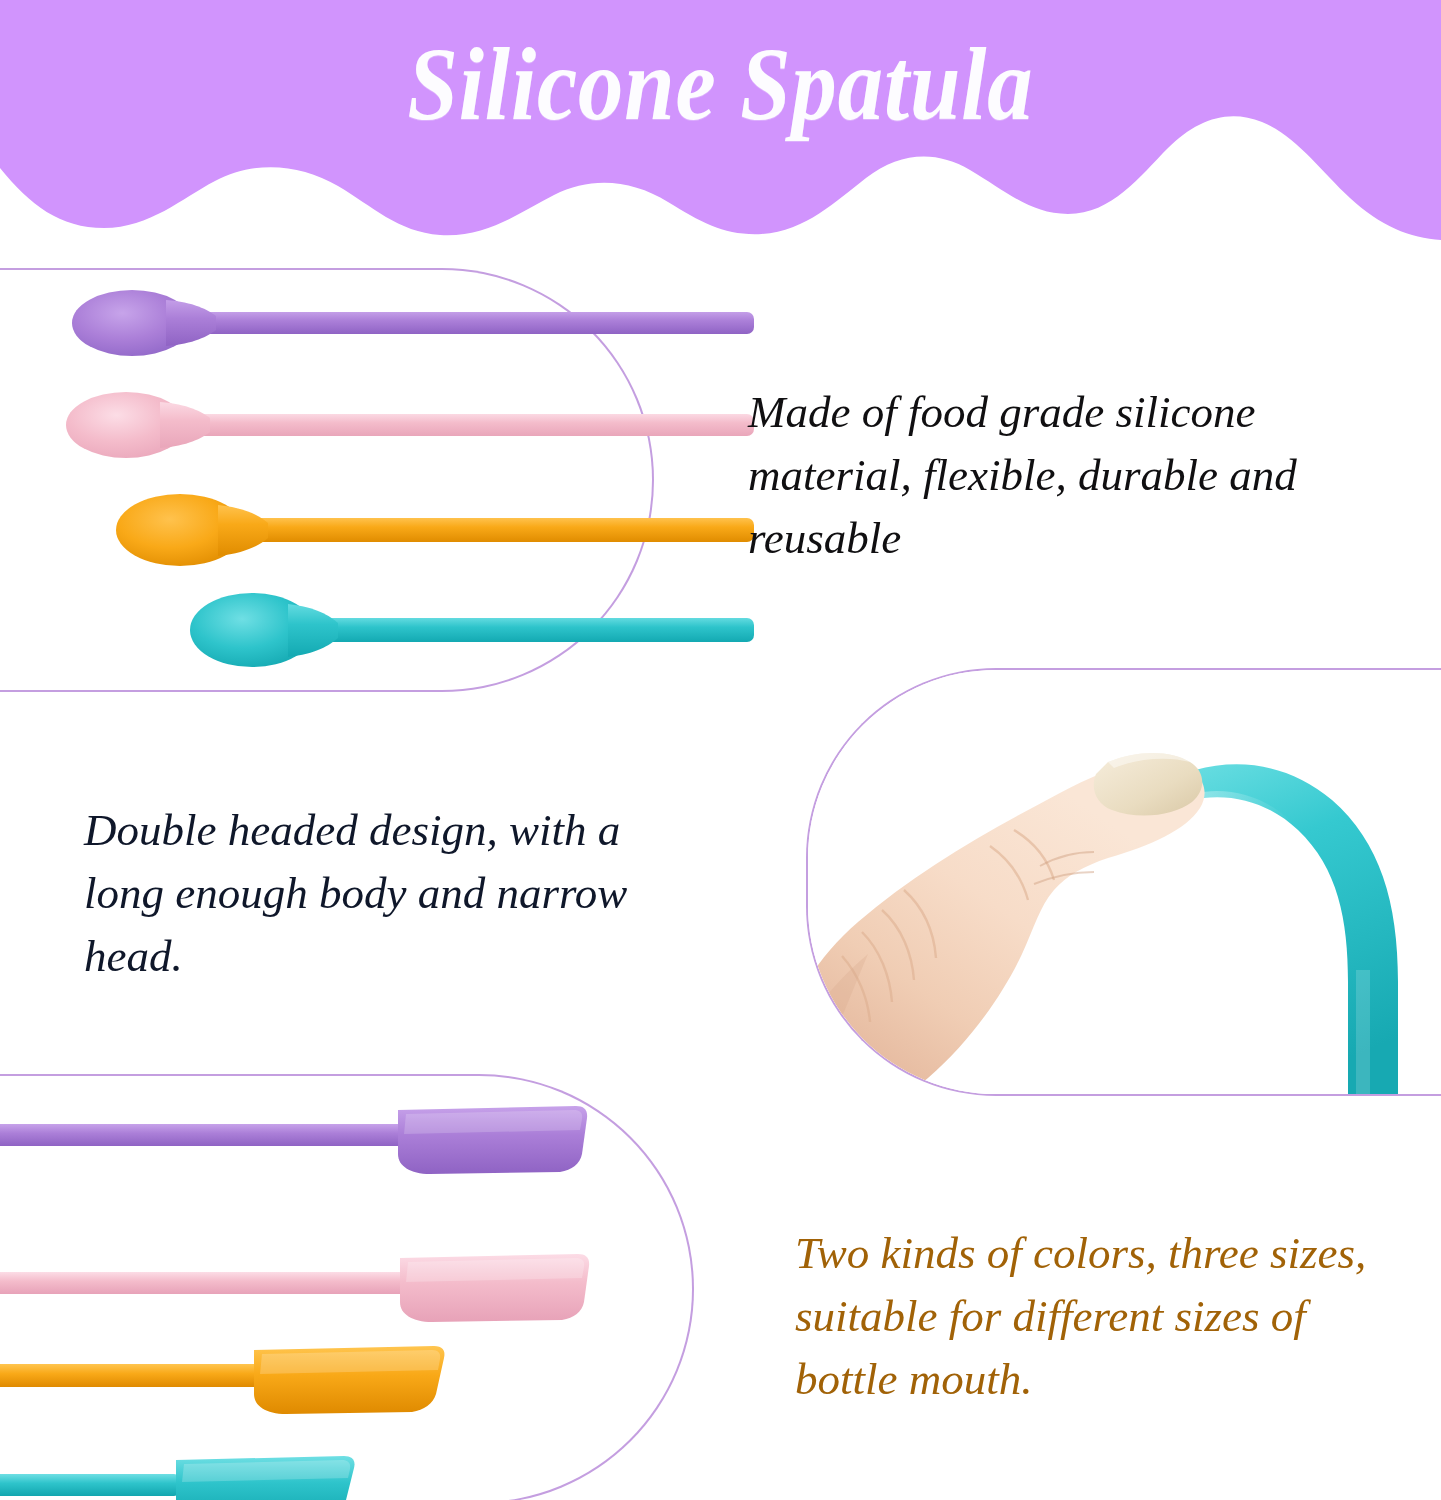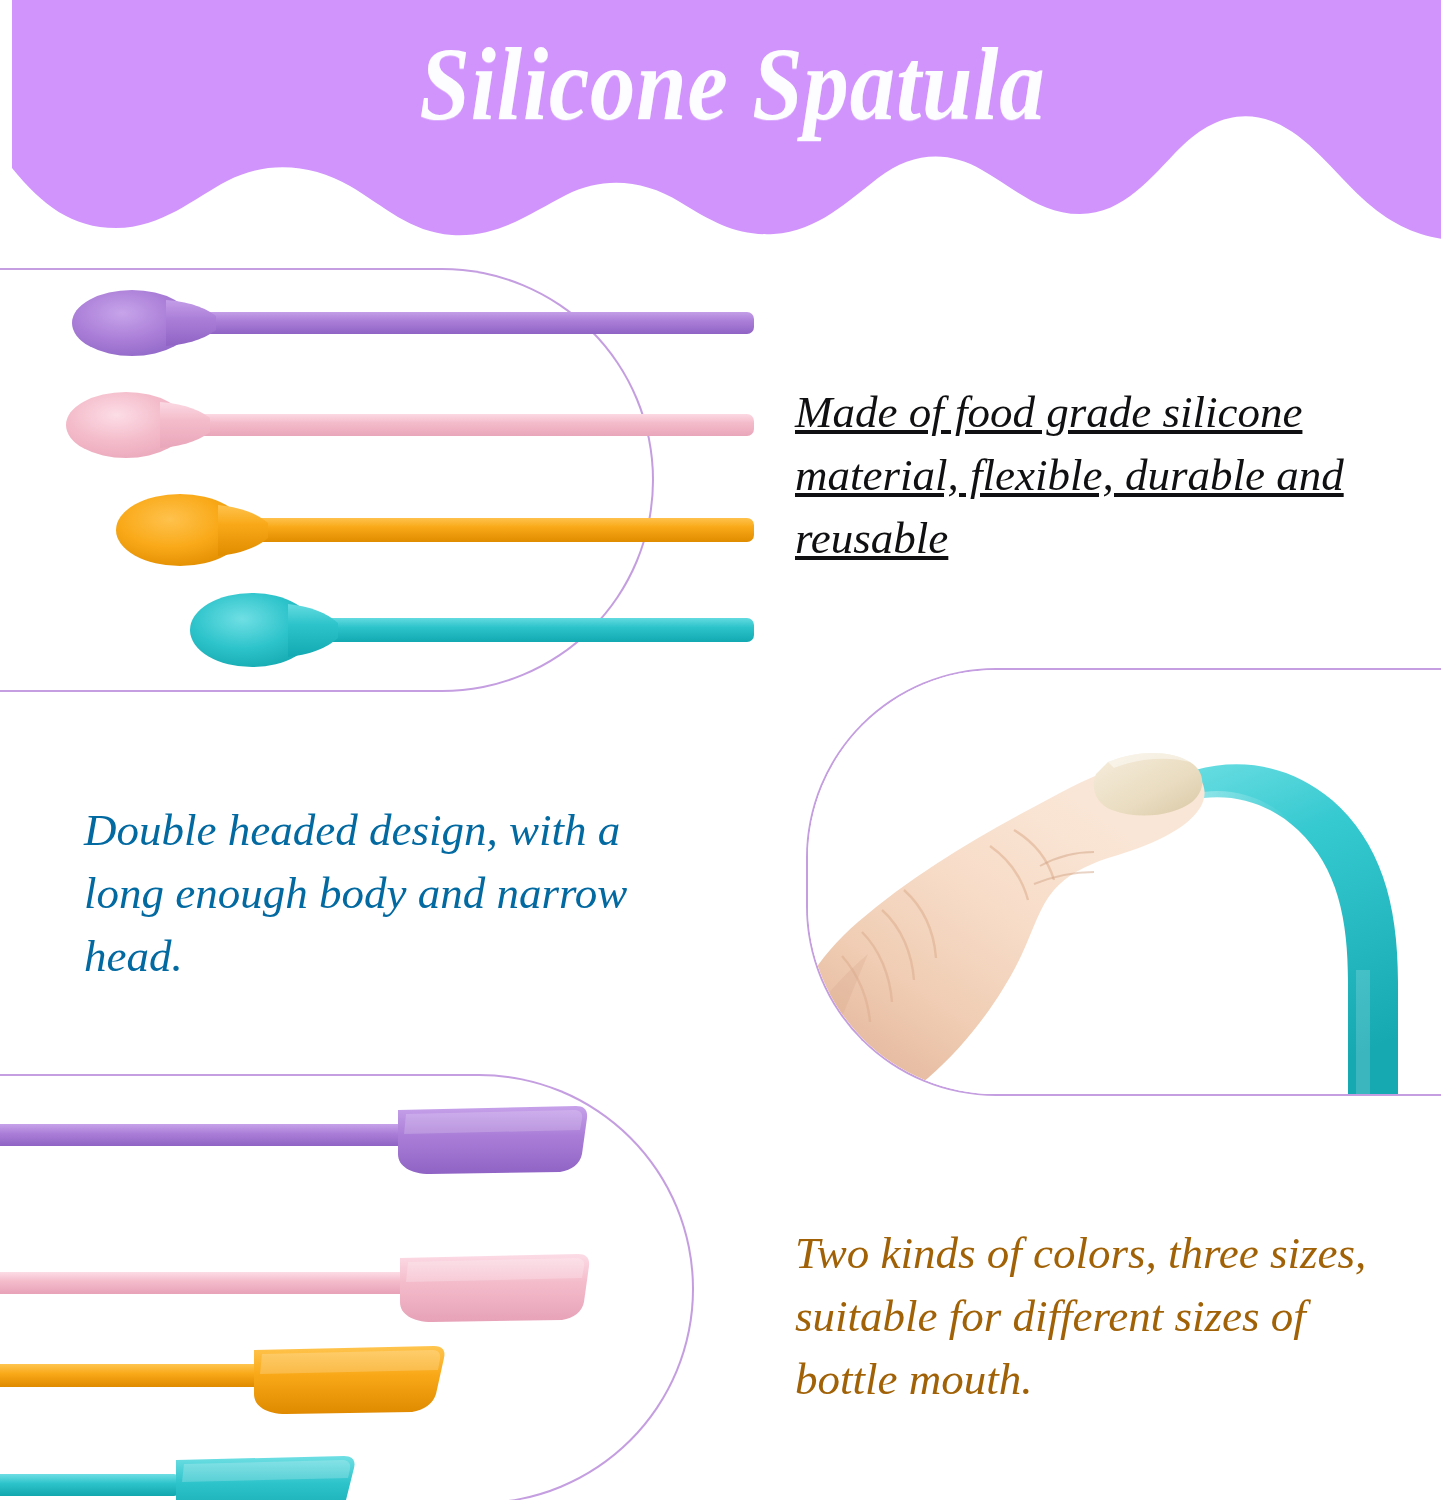--- a/index.html
+++ b/index.html
@@ -12,21 +12,21 @@
     width: 1441px;
     height: 1500px;
     position: relative;
     overflow: hidden;
     font-family: "Liberation Serif", "DejaVu Serif", serif;
   }
 
   
   .header {
     position: absolute;
-    left: 12px; top: 0;
+    left: 0; top: 0;
     width: 1173px;
     height: 260px;
   }
   .header-wave-svg {
     position: absolute;
     left: 0; top: 0;
     width: 1441px;
     height: 260px;
     display: block;
   }
@@ -101,24 +101,23 @@
     position: absolute;
     font-family: "Liberation Serif", "DejaVu Serif", serif;
     font-style: italic;
     font-weight: 400;
     color: #100f11;
     font-size: 45px;
     line-height: 63px;
     letter-spacing: 0px;
   }
   .text-food-grade {
-    left: 795px;
+    left: 748px;
     top: 381px;
     width: 600px;
-    text-decoration: underline;
   }
   .text-double-head {
     left: 84px;
     top: 799px;
     width: 600px;
   }
   .text-two-colors {
     left: 795px;
     top: 1222px;
     width: 590px;
@@ -233,21 +232,21 @@
         <rect x="306" y="348" width="454" height="24" rx="7" fill="url(#gTealV)"></rect>
         <ellipse cx="258" cy="360" rx="62" ry="37" fill="url(#bowlTeal)"></ellipse>
         <path d="M294,334 C 322,337 336,346 344,353 L344,368 C 336,375 322,384 294,387 Z" fill="url(#gTealV)"></path>
       </g>
     </svg>
   </div>
 </div>
 
 <div class="feature-text text-food-grade" style="color: rgb(16, 15, 17);">Made of food grade silicone material, flexible, durable and reusable</div>
 
-<div class="feature-text text-double-head" style="color: #0369a1;">Double headed design, with a long enough body and narrow head.</div>
+<div class="feature-text text-double-head" style="color: #0f172a;">Double headed design, with a long enough body and narrow head.</div>
 
 <div class="panel panel-flex" style="border-color: rgb(196, 158, 224);">
   <svg class="flex-photo" viewBox="0 0 641 428" preserveAspectRatio="none">
     <defs>
       <linearGradient id="skinGrad" x1="0.15" y1="0.85" x2="0.75" y2="0.15">
         <stop offset="0%" stop-color="#e4b79c"></stop>
         <stop offset="30%" stop-color="#f0cdb4"></stop>
         <stop offset="62%" stop-color="#f7dcc8"></stop>
         <stop offset="100%" stop-color="#fae6d6"></stop>
       </linearGradient>

